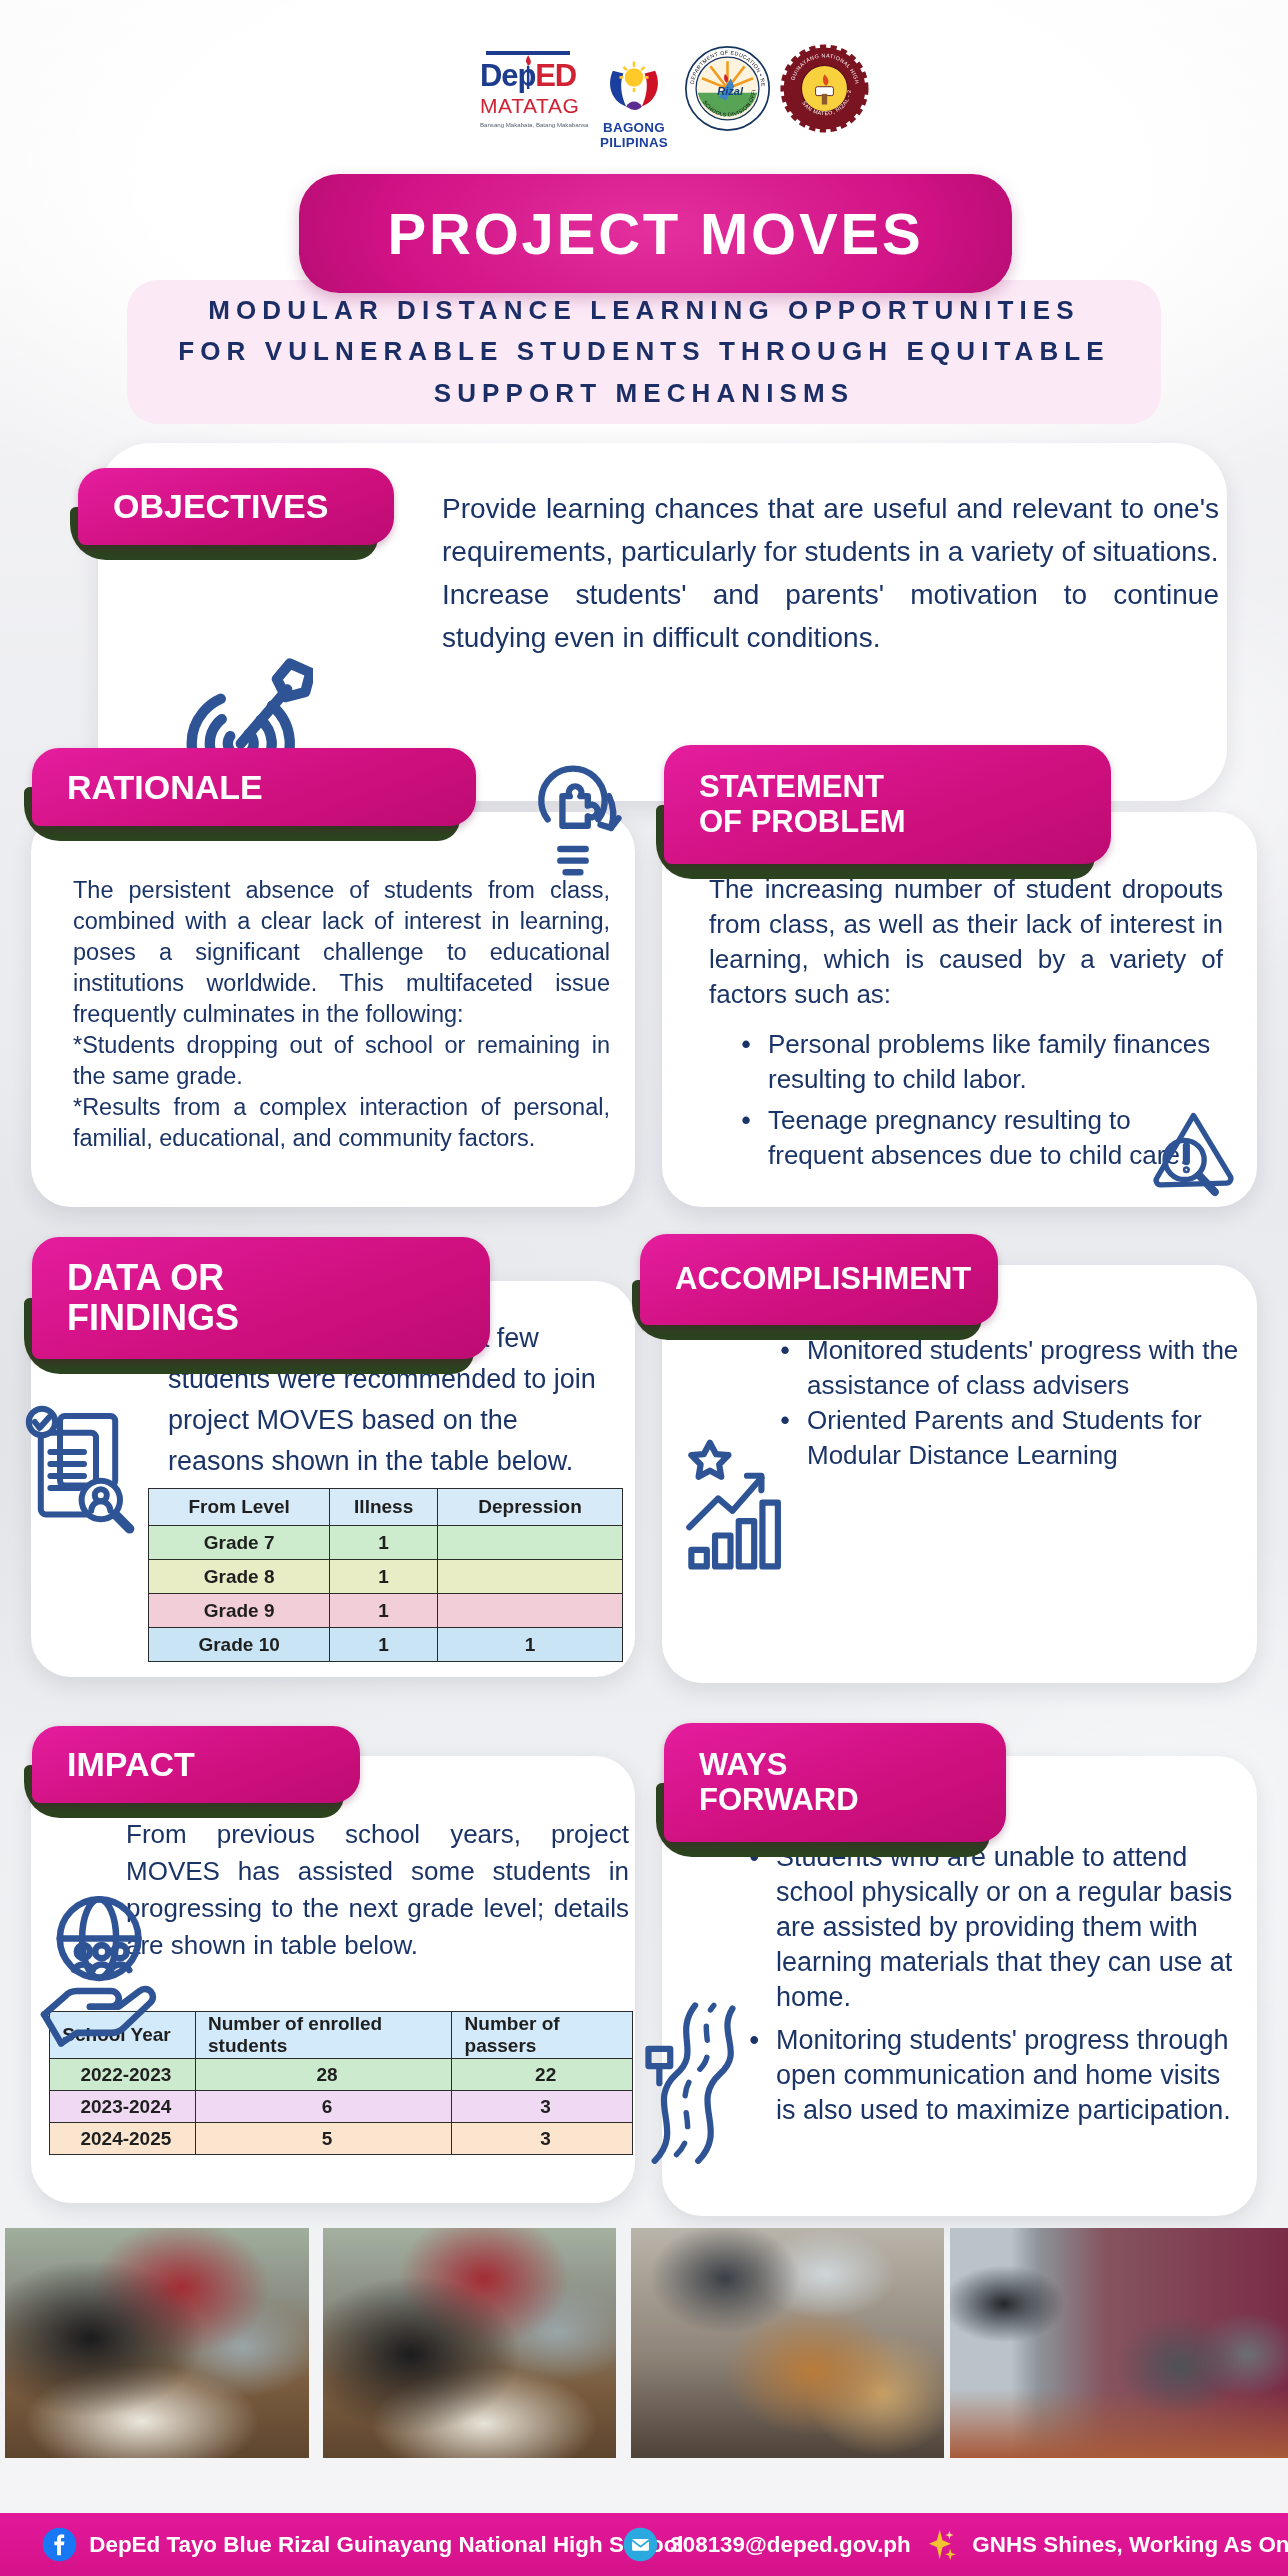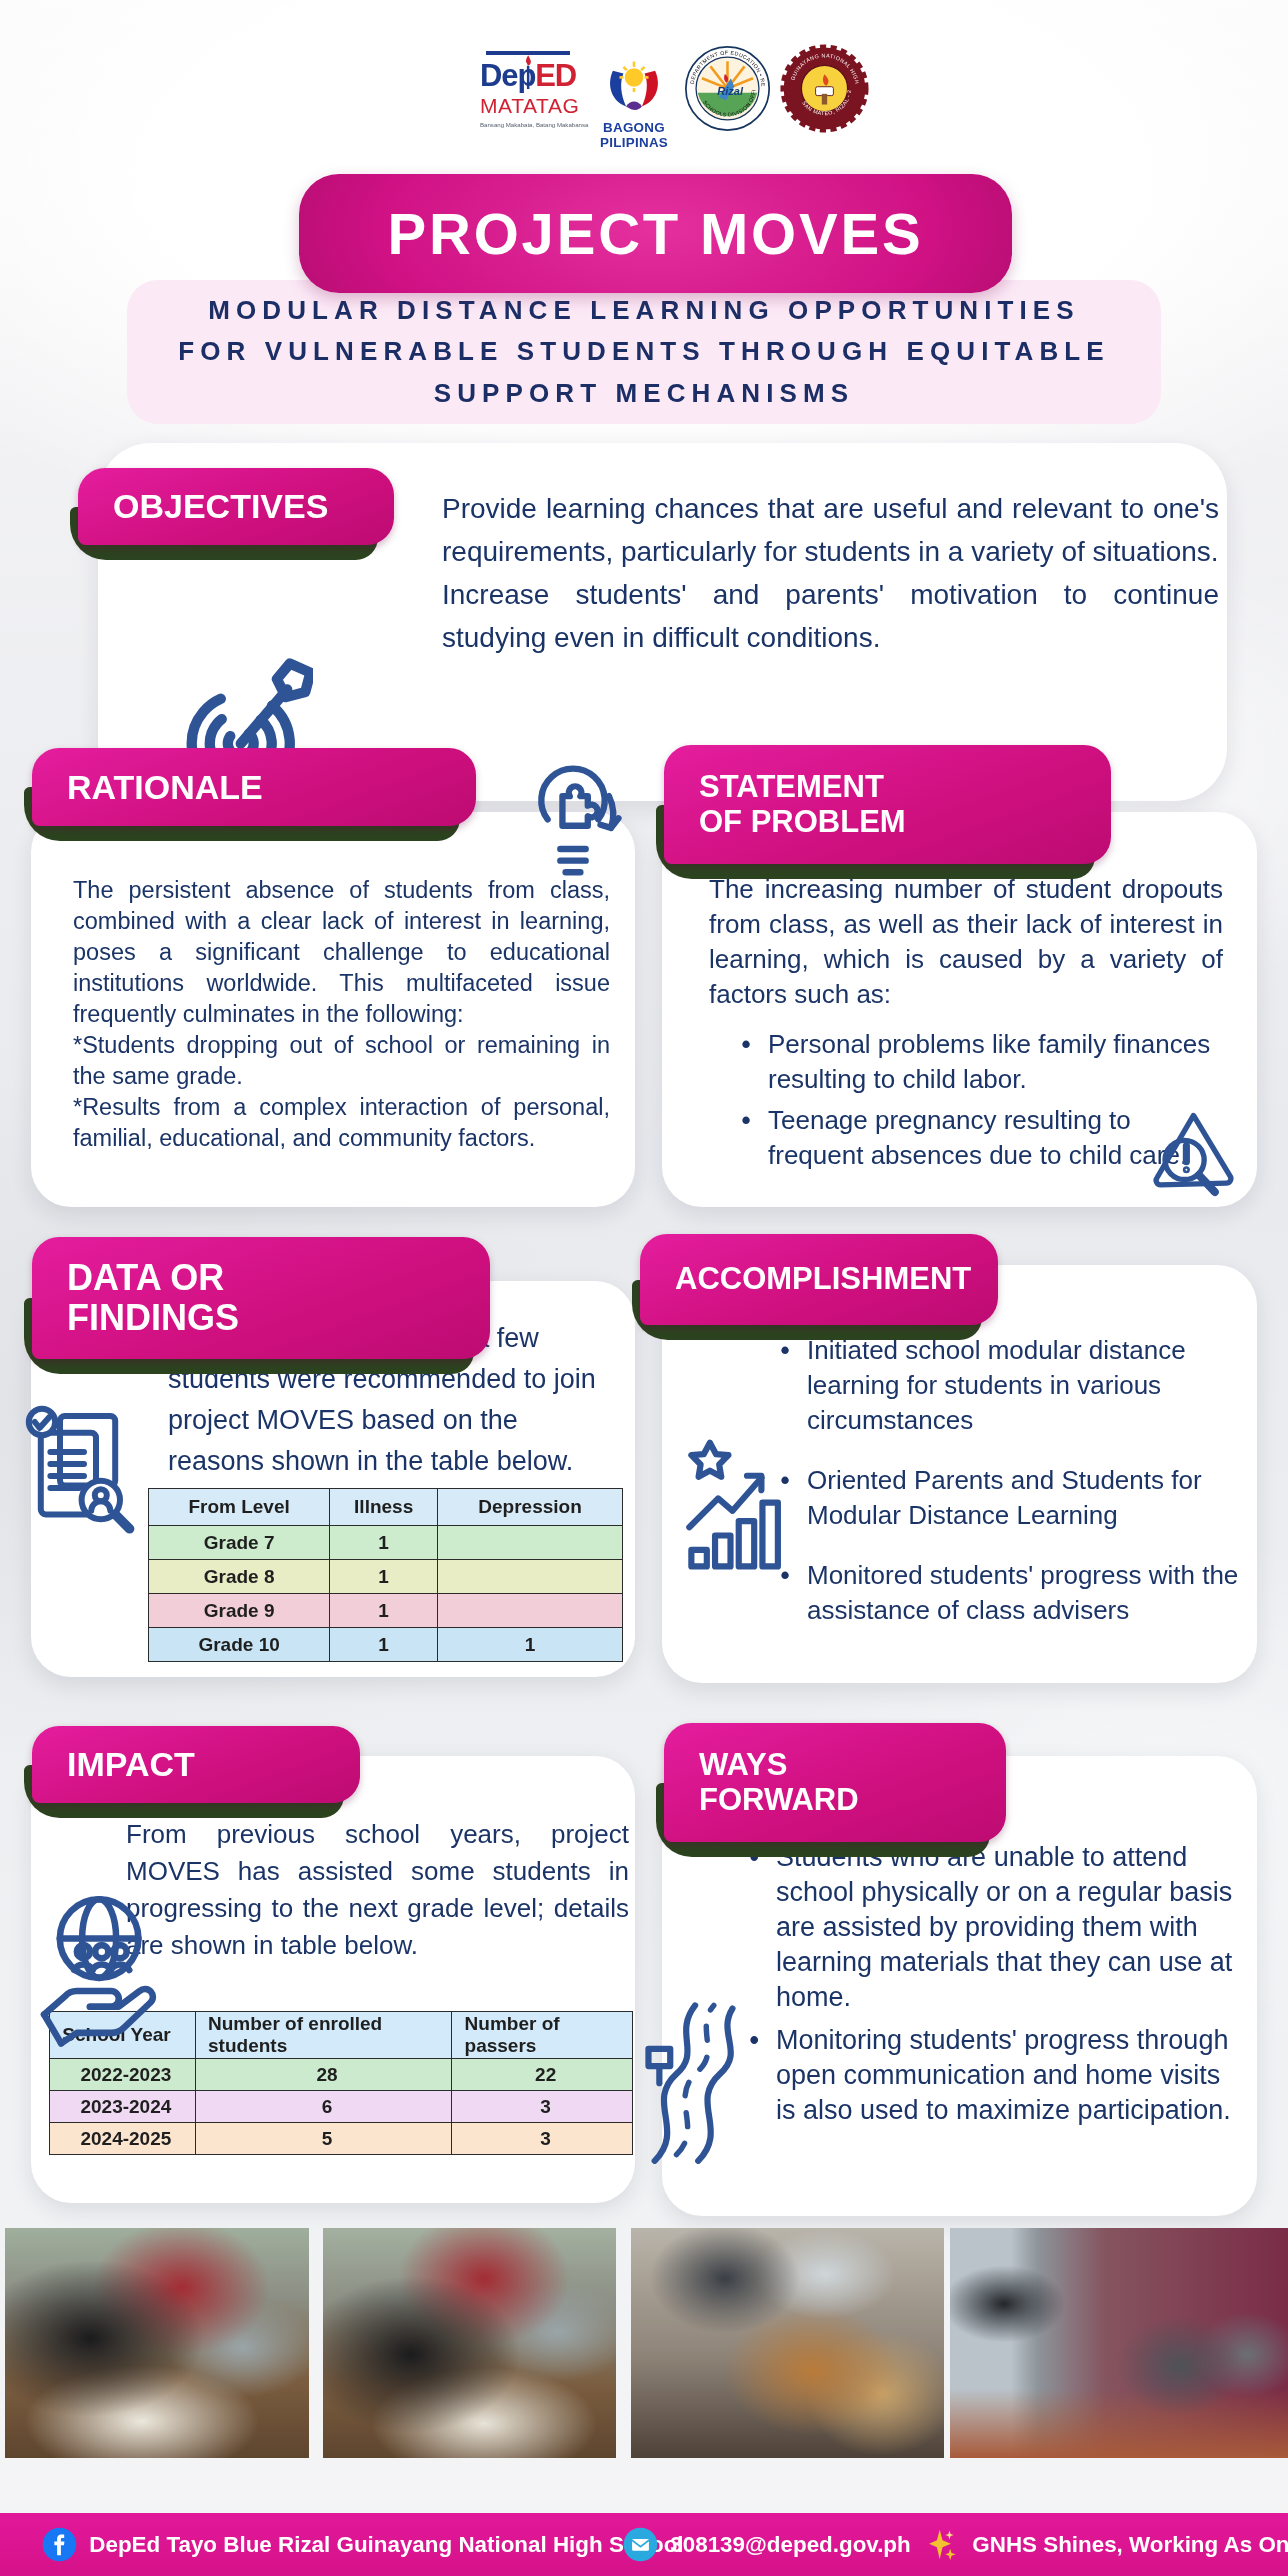--- a/index.html
+++ b/index.html
@@ -333,23 +333,22 @@
         <path d="M10 96 L38 68 L52 80 L80 48"></path>
         <path d="M66 46 h14 v14"></path>
         <rect x="12" y="118" width="15" height="16"></rect>
         <rect x="35" y="104" width="15" height="30"></rect>
         <rect x="58" y="90" width="15" height="44"></rect>
         <rect x="81" y="72" width="15" height="62"></rect>
       </g>
     </svg>
   </div>
   <div class="blist" style="left:777px;top:1333px;width:464px;font-size:26px;line-height:35px">
-    <div class="li" style="margin-bottom:25px">Initiated school modular distance learning for students in various circumstances</div>
+    <div class="li">Monitored students' progress with the assistance of class advisers</div>
     <div class="li" style="margin-bottom:25px">Oriented Parents and Students for Modular Distance Learning</div>
-    <div class="li">Monitored students' progress with the assistance of class advisers</div>
   </div>
 
   <div class="card" style="left:31px;top:1756px;width:604px;height:447px"></div>
   <div class="ribbon" style="left:32px;top:1726px;width:328px;height:77px">
     <div class="fold"></div>
     <div class="face">
         <h2 style="font-size:34px">IMPACT</h2>
       </div>
   </div>
   <div class="abs jtext" style="left:126px;top:1816px;width:503px;font-size:26px;line-height:37px;z-index:2">From previous school years, project MOVES has assisted some students in progressing to the next grade level; details are shown in table below.</div>

